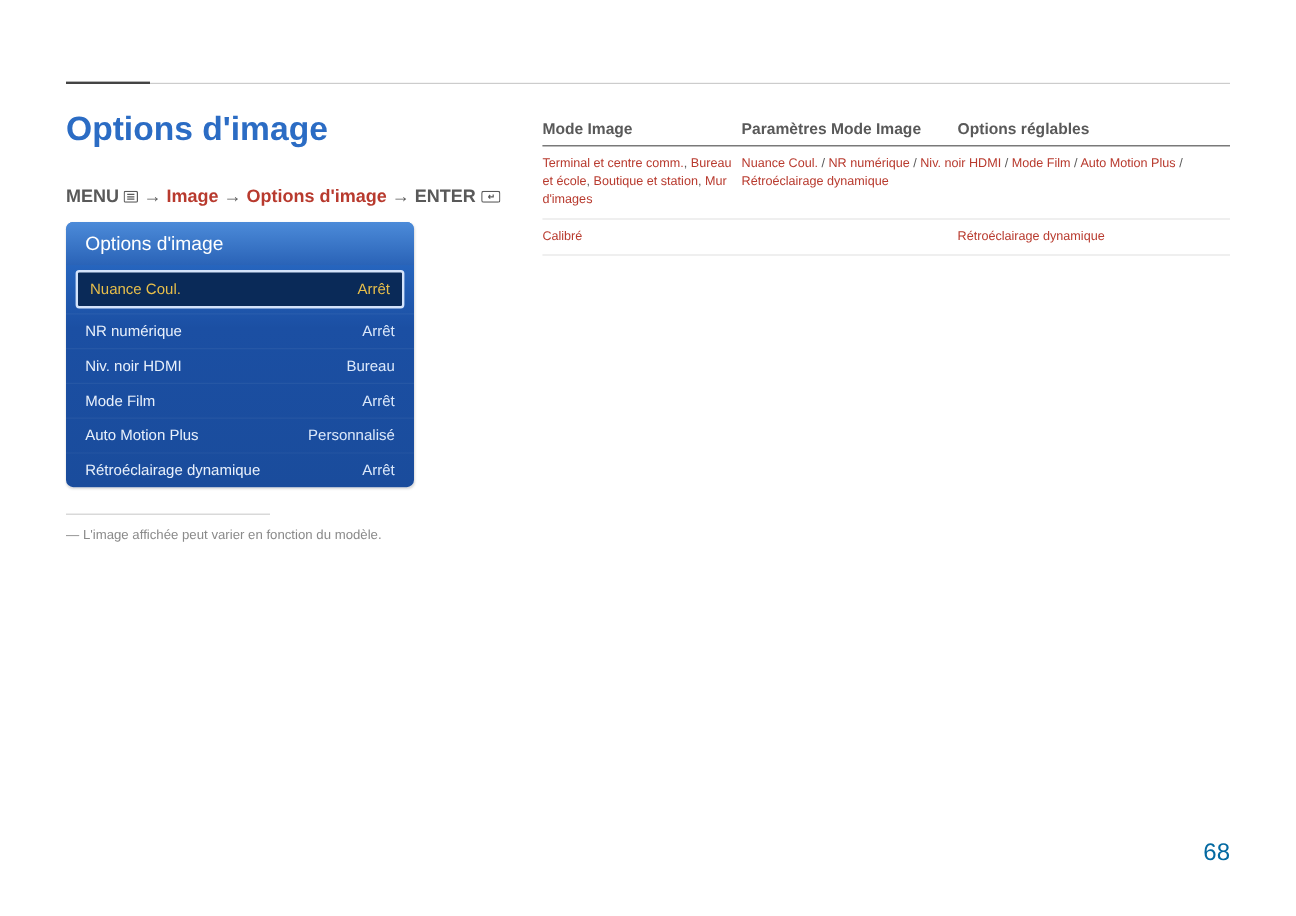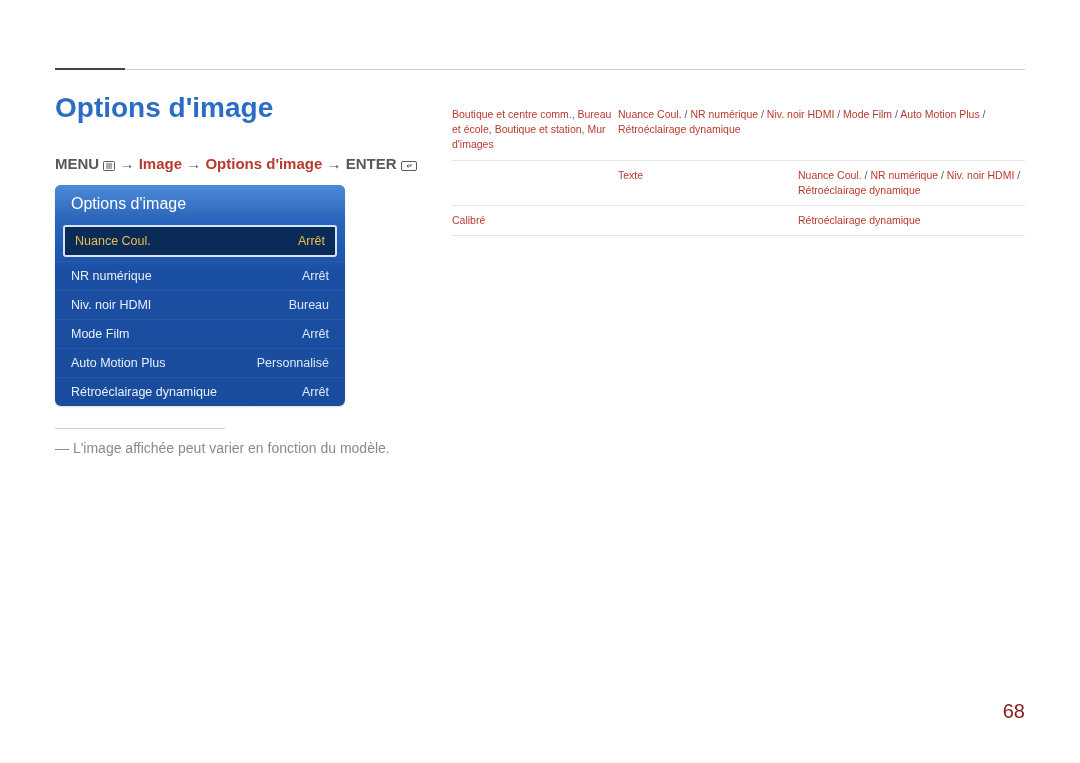--- a/index.html
+++ b/index.html
@@ -87,21 +87,21 @@
     left: 55px;
     top: 428px;
     width: 170px;
     height: 1px;
     background: #d0d0d0;
   }
   .footnote {
     position: absolute;
     left: 55px;
     top: 440px;
-    font-size: 14px;
+    font-size: 11px;
     color: #8a8a8a;
   }
 
   .table-wrap {
     position: absolute;
     left: 452px;
     right: 55px;
     top: 100px;
   }
   .thead {
@@ -123,21 +123,21 @@
     line-height: 1.45;
   }
   .red { color: #b83a2e; }
   .sep { color: #595959; }
 
   .page-num {
     position: absolute;
     right: 55px;
     bottom: 40px;
     font-size: 20px;
-    color: #7f1d1d;
+    color: #0369a1;
     font-weight: 300;
     text-align: right;
   }
 </style>
 </head>
 <body>
 
 <div class="topline-short"></div>
 <div class="topline-long"></div>
 
@@ -197,29 +197,29 @@
     </div>
 </div>
 
 <div class="footnote-rule"></div>
 <div class="footnote">
   <span>―</span>
   <span>L'image affichée peut varier en fonction du modèle.</span>
 </div>
 
 <div class="table-wrap">
+  <div class="thead">
+    <div class="col-a">Mode Image</div>
+    <div class="col-b">Paramètres Mode Image</div>
+    <div class="col-c">Options réglables</div>
+  </div>
   <div id="table-body">
       <div class="trow">
-        <div class="col-a"><span class="red">Boutique et centre comm.</span><span class="sep">, </span><span class="red">Bureau et école</span><span class="sep">, </span><span class="red">Boutique et station</span><span class="sep">, </span><span class="red">Mur d'images</span></div>
+        <div class="col-a"><span class="red">Terminal et centre comm.</span><span class="sep">, </span><span class="red">Bureau et école</span><span class="sep">, </span><span class="red">Boutique et station</span><span class="sep">, </span><span class="red">Mur d'images</span></div>
         <div class="col-c"><span class="red">Nuance Coul.</span><span class="sep"> / </span><span class="red">NR numérique</span><span class="sep"> / </span><span class="red">Niv. noir HDMI</span><span class="sep"> / </span><span class="red">Mode Film</span><span class="sep"> / </span><span class="red">Auto Motion Plus</span><span class="sep"> / </span><span class="red">Rétroéclairage dynamique</span></div>
-      </div>
-      <div class="trow">
-        <div class="col-a"></div>
-        <div class="col-b"><span class="red">Texte</span></div>
-        <div class="col-c"><span class="red">Nuance Coul.</span><span class="sep"> / </span><span class="red">NR numérique</span><span class="sep"> / </span><span class="red">Niv. noir HDMI</span><span class="sep"> / </span><span class="red">Rétroéclairage dynamique</span></div>
       </div>
       <div class="trow">
         <div class="col-a"><span class="red">Calibré</span></div>
         <div class="col-b"></div>
         <div class="col-c"><span class="red">Rétroéclairage dynamique</span></div>
       </div>
     </div>
 </div>
 
 <div class="page-num">68</div>

